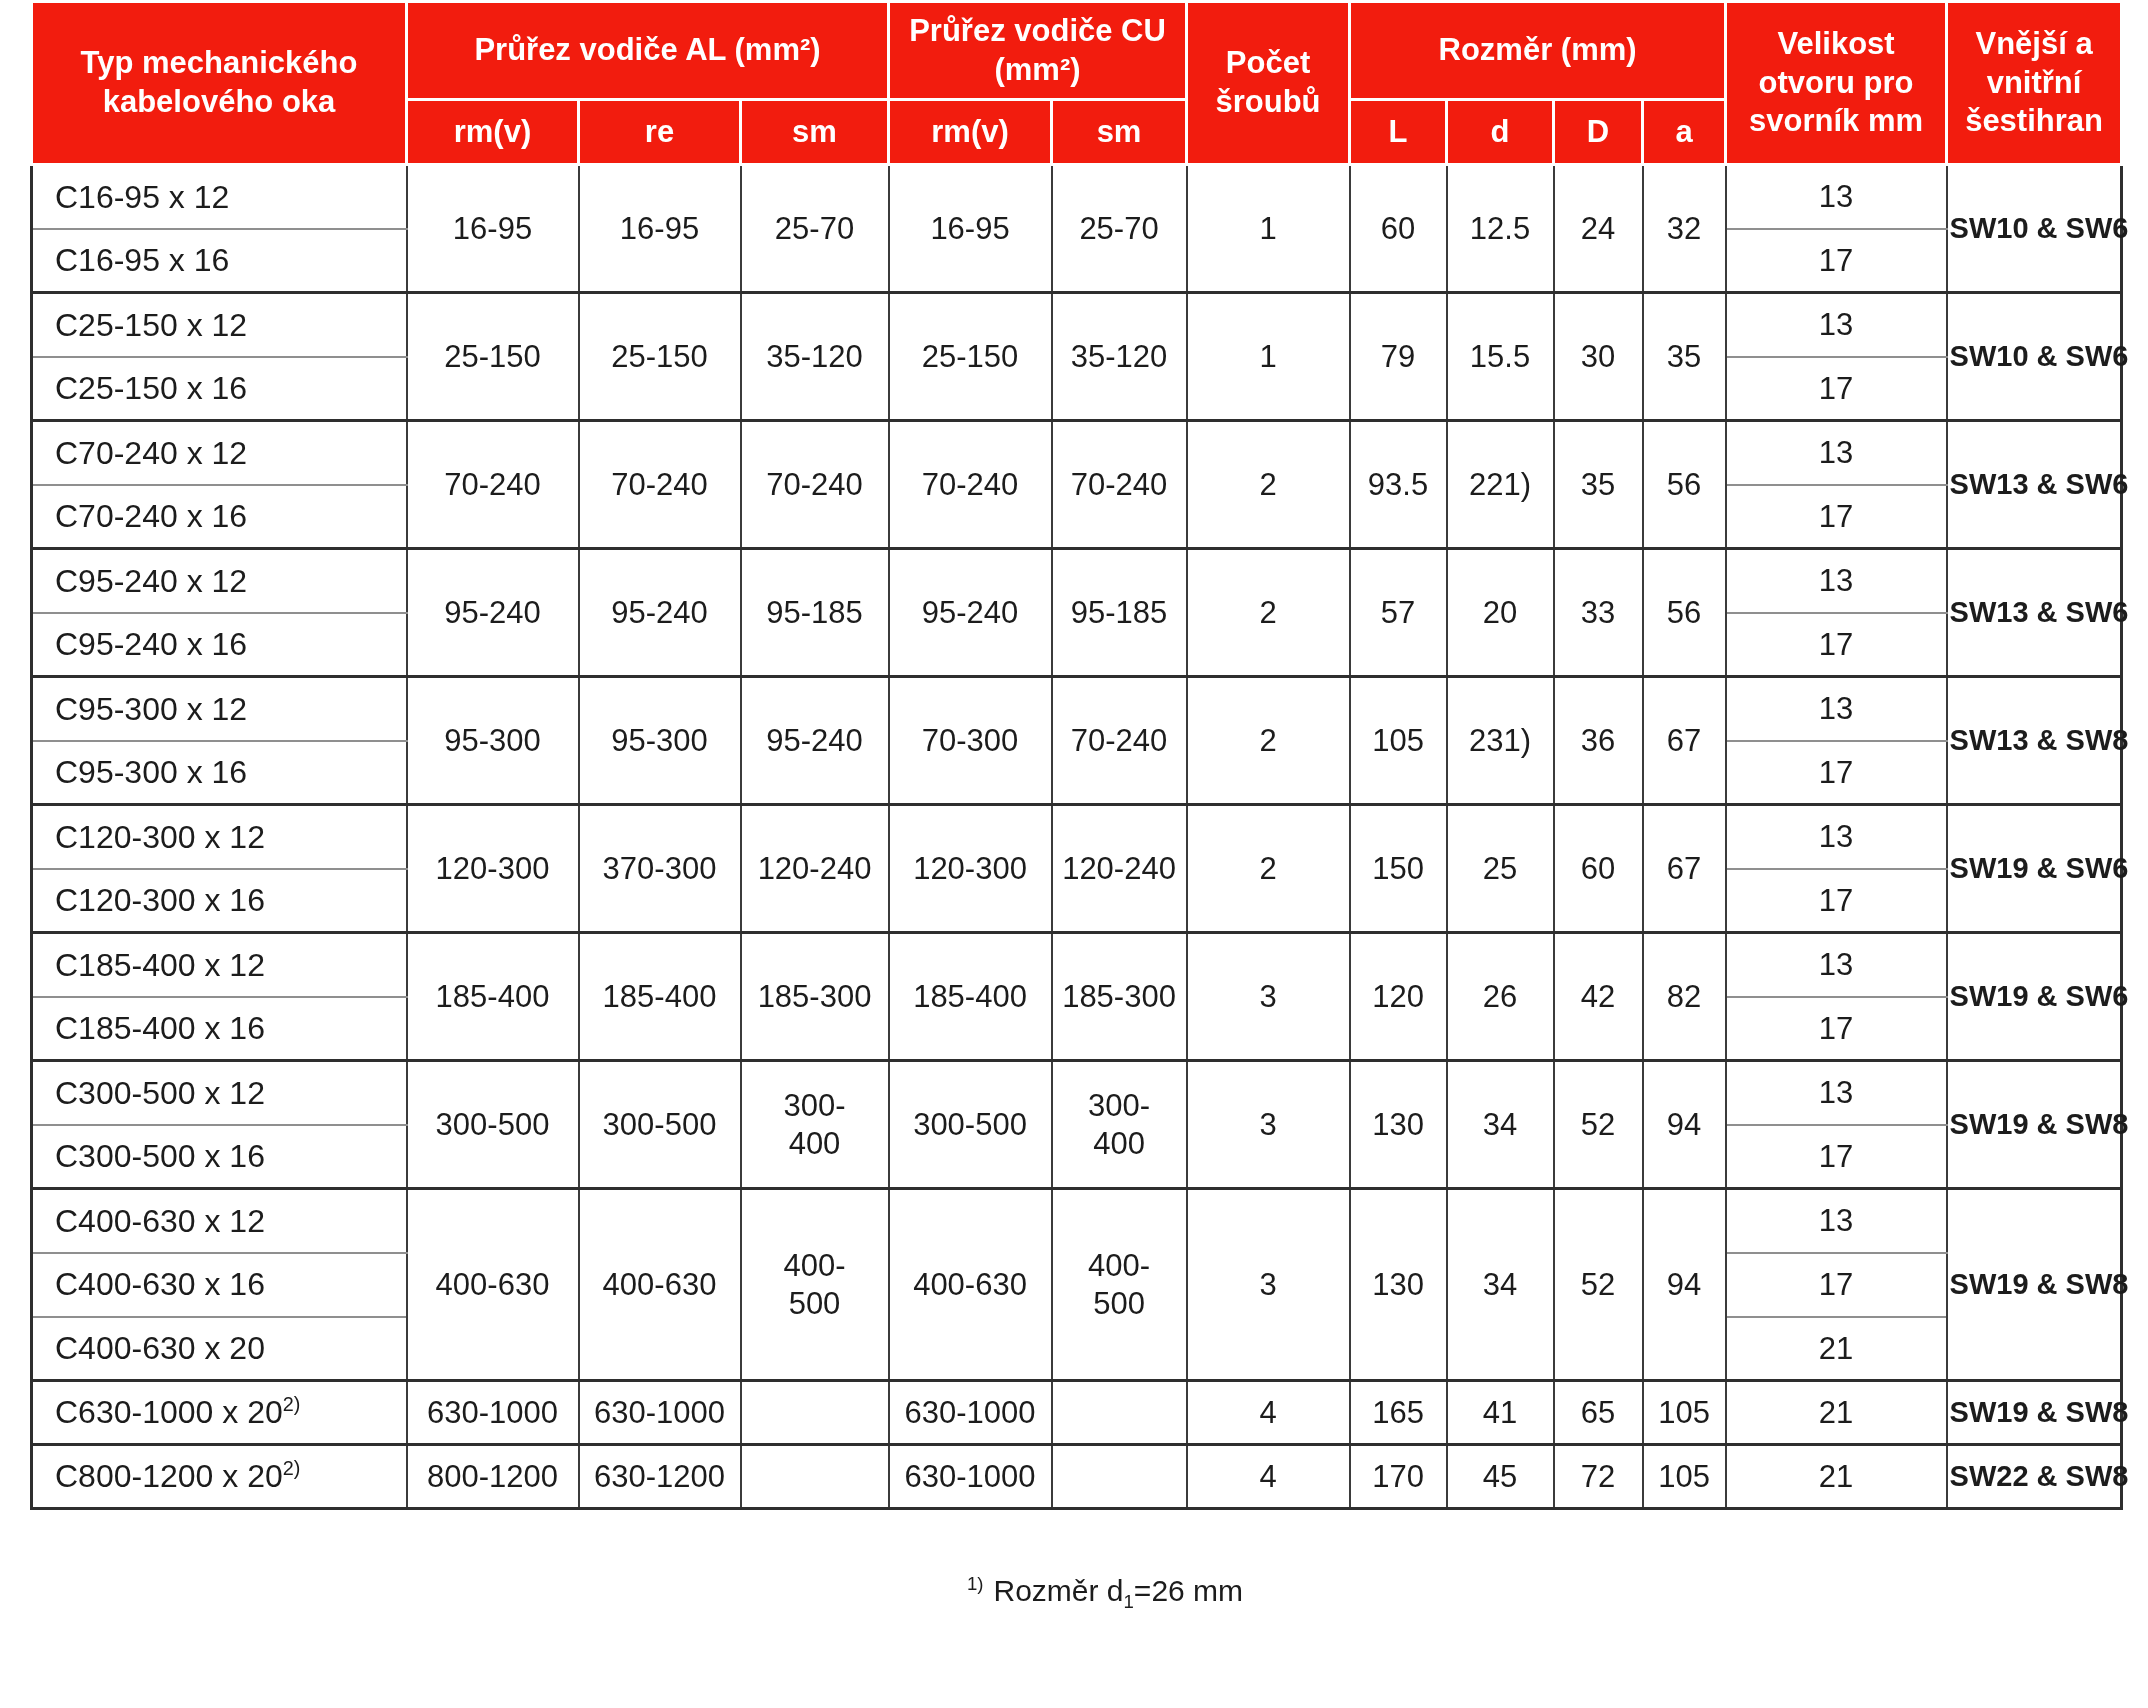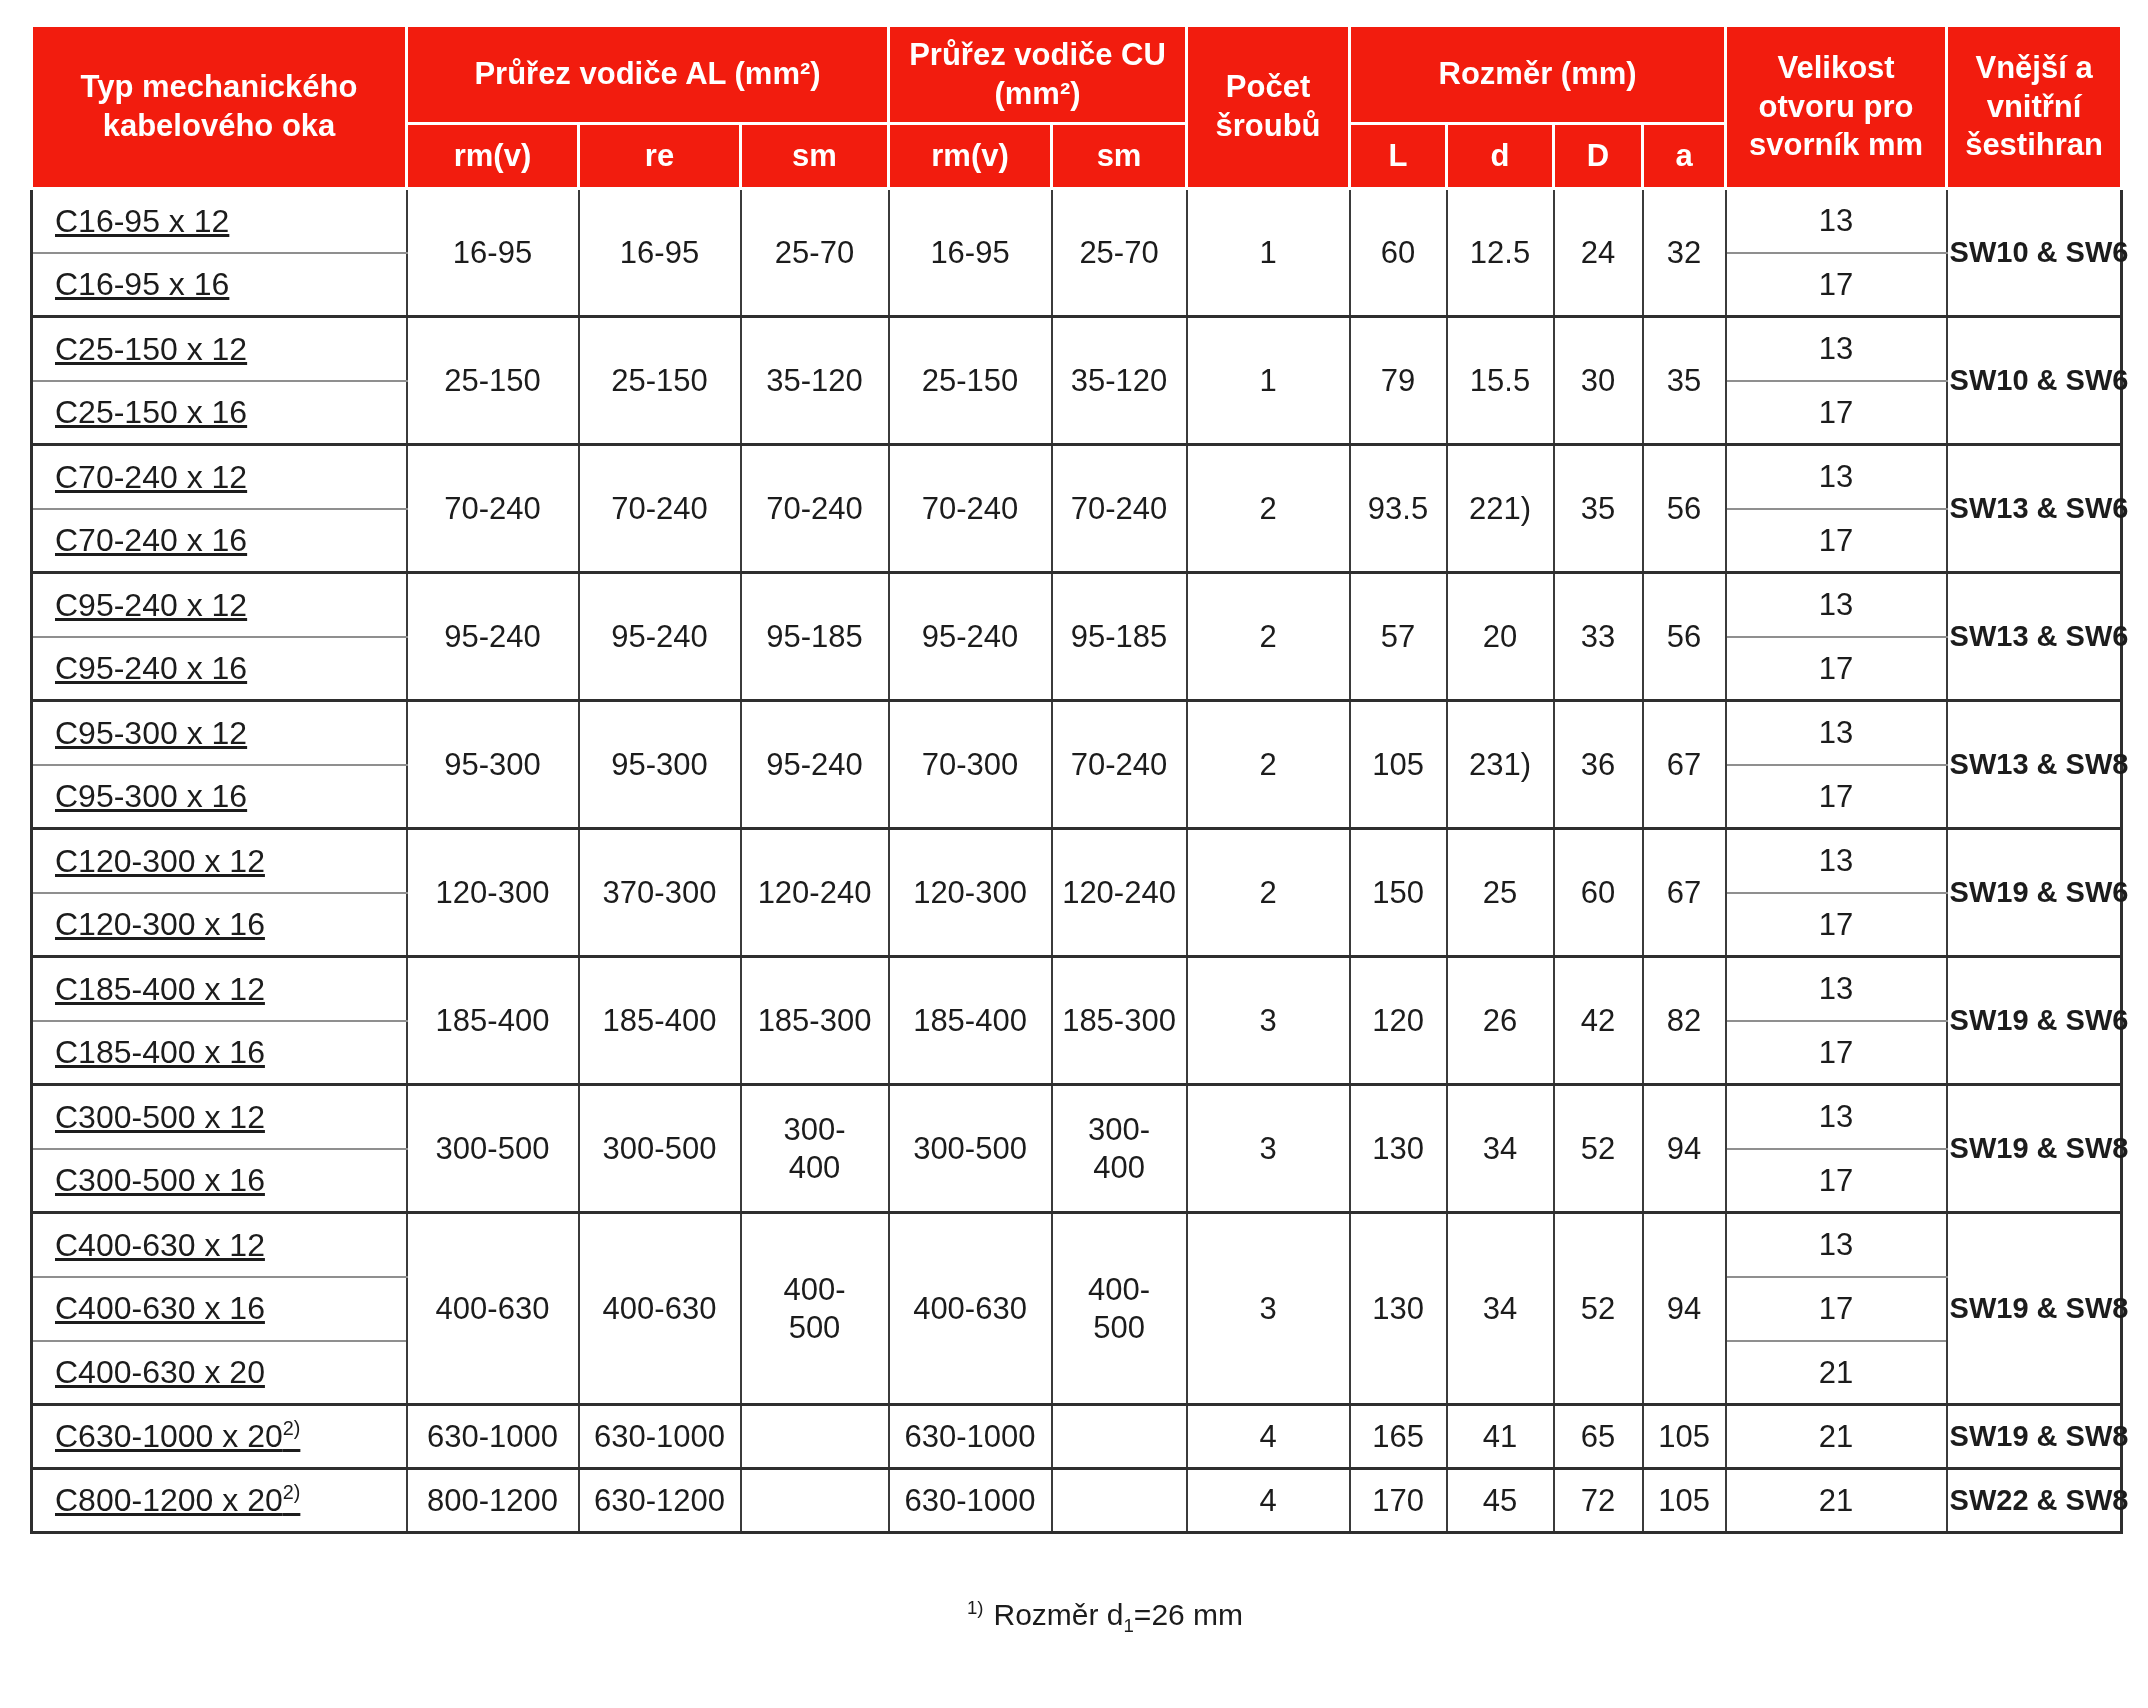--- a/index.html
+++ b/index.html
@@ -1,42 +1,41 @@
 <!DOCTYPE html>
 <html><head>
 <meta charset="utf-8">
 <style>
   html,body{margin:0;padding:0;background:#fff;}
   body{
     width:2148px;height:1708px;overflow:hidden;
     font-family:"Liberation Sans","DejaVu Sans",sans-serif;
     color:#1c1c1c;
   }
-  .wrap{padding:24px 0 0 30px;}
+  .wrap{padding:0 0 0 30px;}
   table{border-collapse:collapse;table-layout:fixed;width:2090px;}
 
   
   thead th{
     background:#f21c0e;color:#fff;font-weight:bold;font-size:31px;
     border:3px solid #fff;text-align:center;vertical-align:middle;
     padding:2px 6px;line-height:1.25;
   }
   tr.h1{height:98px;}
   tr.h2{height:65px;}
 
   
   tbody td{
     border:2px solid #3b3b3b;font-size:31px;text-align:center;
     vertical-align:middle;padding:2px;white-space:pre-line;line-height:1.2;
   }
   tbody tr{height:64px;}
   td.c-type{
     text-align:left;padding-left:22px;font-size:32px;white-space:nowrap;
     border-left:3px solid #2e2e2e;
-    text-decoration:underline;
   }
   td.c-sw{font-size:29px;white-space:nowrap;border-right:3px solid #2e2e2e;font-weight:bold;}
   tr.g-start td{border-top:3px solid #2e2e2e;}
   td.pair{border-bottom:2px solid #8f8f8f;}
   tr.last td{border-bottom:3px solid #2e2e2e;}
   sup{font-size:62%;line-height:0;}
   sub{font-size:62%;line-height:0;}
 
   
   .footnotes{margin:64px 0 0 32px;font-size:30px;}

